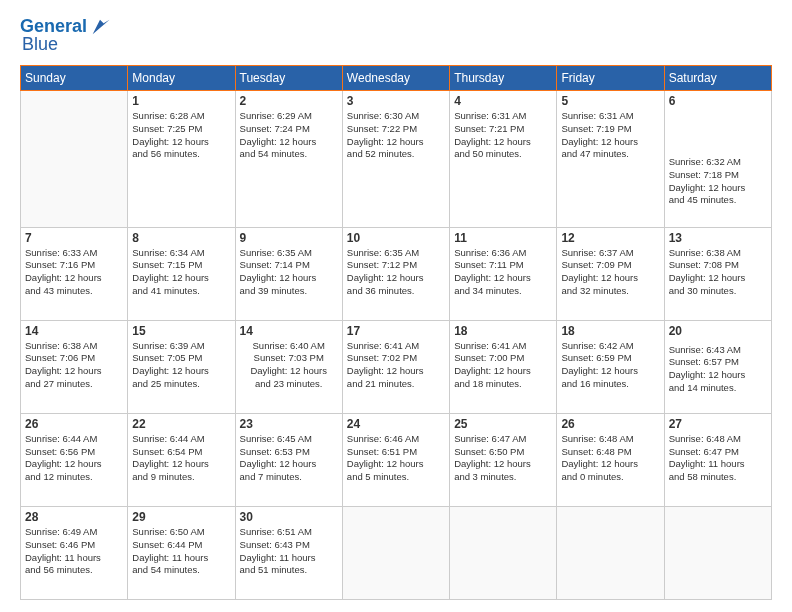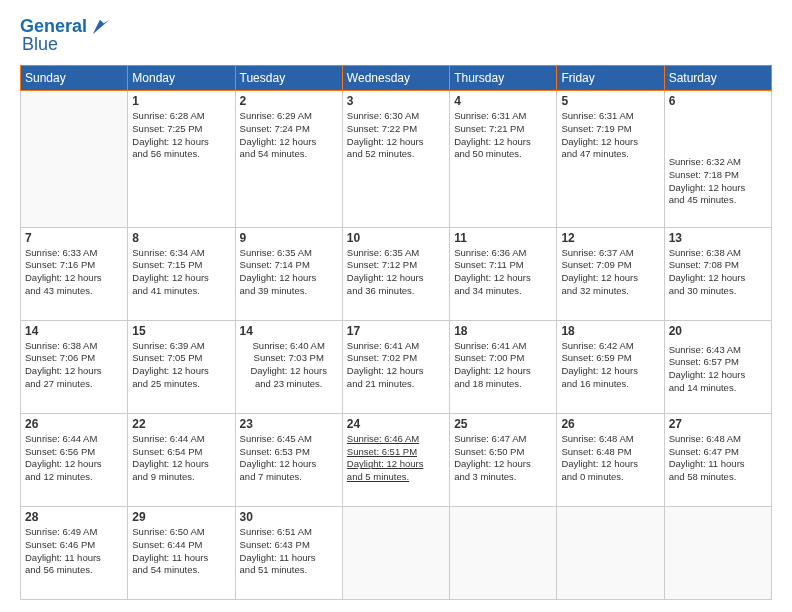--- a/index.html
+++ b/index.html
@@ -291,21 +291,21 @@
           </td>
           <td>
             <span class="day-num">23</span>
             <div class="day-info" style="white-space: pre-line;">Sunrise: 6:45 AM
 Sunset: 6:53 PM
 Daylight: 12 hours
 and 7 minutes.</div>
           </td>
           <td>
             <span class="day-num">24</span>
-            <div class="day-info" style="white-space: pre-line; text-decoration: underline;">Sunrise: 6:46 AM
+            <div class="day-info" style="white-space: pre-line;">Sunrise: 6:46 AM
 Sunset: 6:51 PM
 Daylight: 12 hours
 and 5 minutes.</div>
           </td>
           <td>
             <span class="day-num">25</span>
             <div class="day-info" style="white-space: pre-line;">Sunrise: 6:47 AM
 Sunset: 6:50 PM
 Daylight: 12 hours
 and 3 minutes.</div>

